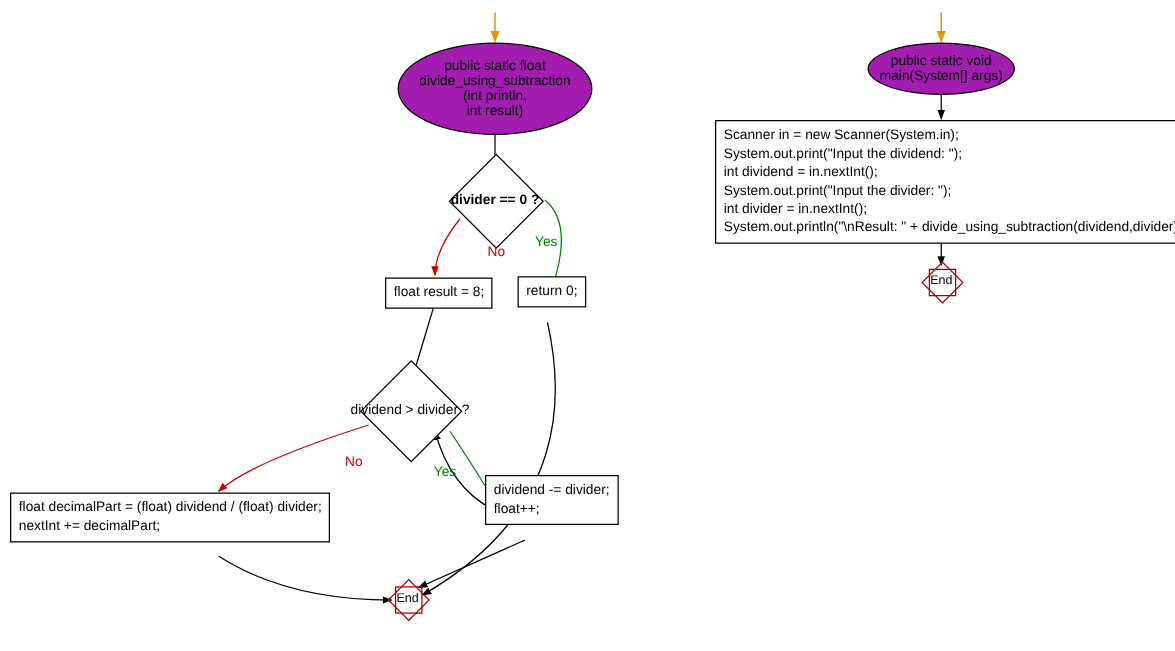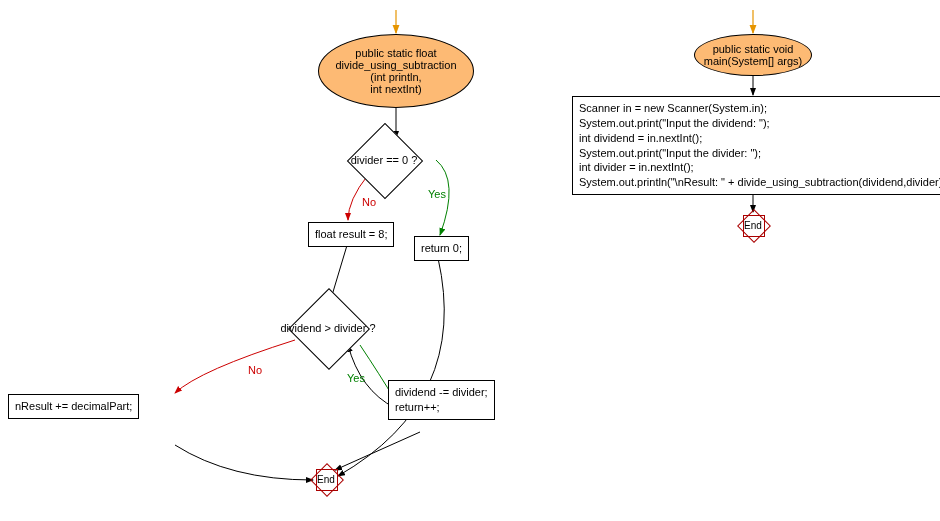--- a/index.html
+++ b/index.html
@@ -18,21 +18,21 @@
     box-sizing: border-box;
   }
   .ellipse {
     border: 1px solid #000;
     border-radius: 50%;
     display: flex;
     align-items: center;
     justify-content: center;
     text-align: center;
     padding: 4px 8px;
-    background: #fdba74;
+    background: #a21caf;
   }
   .diamond {
     position: absolute;
   }
   .diamond-shape {
     width: 100%;
     height: 100%;
     border: 1px solid #000;
     transform: rotate(45deg);
     background: #fff;
@@ -92,21 +92,21 @@
     left: 0;
     width: 940px;
     height: 521px;
     pointer-events: none;
   }
   .edge-label {
     position: absolute;
     font-size: 11px;
   }
   .green { color: #008000; }
-  .red { color: #cc0000; }
+  .red { color: #cc0000; margin-left: 28px; }
 </style>
 </head>
 <body>
 
 <svg class="edges">
   <defs>
     <marker id="arrow-black" markerWidth="8" markerHeight="8" refX="7" refY="3" orient="auto">
       <path d="M0,0 L8,3 L0,6 Z" fill="#000"></path>
     </marker>
     <marker id="arrow-orange" markerWidth="8" markerHeight="8" refX="7" refY="3" orient="auto">
@@ -147,53 +147,54 @@
   <line x1="753" y1="76" x2="753" y2="95" stroke="#000" marker-end="url(#arrow-black)"></line>
 
   <line x1="753" y1="190" x2="753" y2="212" stroke="#000" marker-end="url(#arrow-black)"></line>
 </svg>
 
 <div class="node ellipse" style="left:318px; top:34px; width:156px; height:74px;">
   <div>
     <div>public static float</div>
     <div>divide_using_subtraction</div>
     <div>(int println,</div>
-    <div>int nextInt)</div>
+    <div>int result)</div>
   </div>
 </div>
 
-<div class="diamond" style="left:358px; top:134px; width:52px; height:52px;">
+<div class="diamond" style="left:370px; top:134px; width:52px; height:52px;font-weight:bold;">
   <div class="diamond-shape"></div>
   <div class="diamond-label">divider == 0 ?</div>
 </div>
 <div class="edge-label green" style="left:428px; top:188px;">Yes</div>
 <div class="edge-label red" style="left:362px; top:196px;">No</div>
 
-<div class="node rect" style="left:414px; top:236px;">
+<div class="node rect" style="left:414px; top:221px;">
   <div class="rect-line">return 0;</div>
 </div>
 
 <div class="node rect" style="left:308px; top:222px;">
   <div class="rect-line">float result = 8;</div>
 </div>
 
 <div class="diamond" style="left:300px; top:300px; width:56px; height:56px;text-align:right;">
   <div class="diamond-shape"></div>
   <div class="diamond-label">dividend &gt; divider ?</div>
 </div>
 <div class="edge-label green" style="left:347px; top:372px;">Yes</div>
 <div class="edge-label red" style="left:248px; top:364px;">No</div>
 
 <div class="node rect" style="left:388px; top:380px;">
   <div class="rect-line">dividend -= divider;</div>
-  <div class="rect-line">return++;</div>
+  <div class="rect-line">float++;</div>
 </div>
 
 <div class="node rect" style="left:8px; top:394px;">
-  <div class="rect-line">nResult += decimalPart;</div>
+  <div class="rect-line">float decimalPart = (float) dividend / (float) divider;</div>
+  <div class="rect-line">nextInt += decimalPart;</div>
 </div>
 
 <div class="end-shape" style="left:313px; top:466px;">
   <div class="end-square"></div>
   <div class="end-square-inner"></div>
   <div class="end-label">End</div>
 </div>
 
 <div class="node ellipse" style="left:694px; top:34px; width:118px; height:42px;align-items:center;">
   <div>

